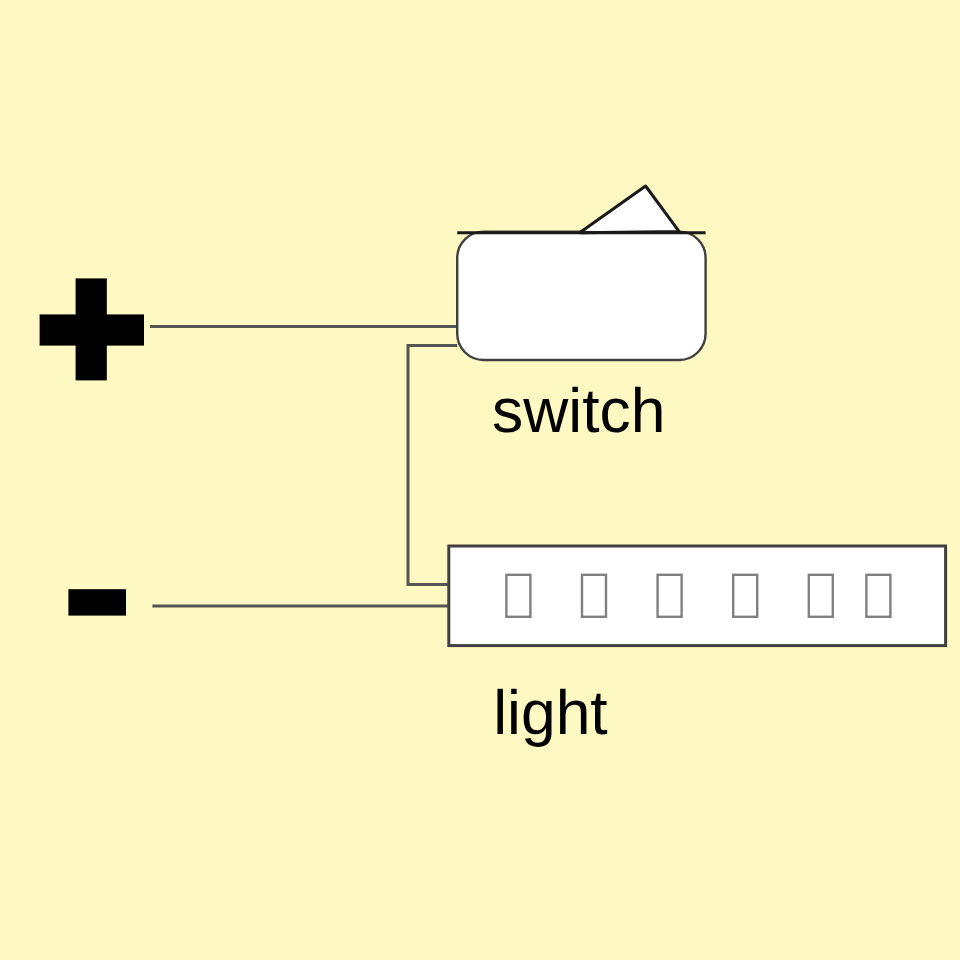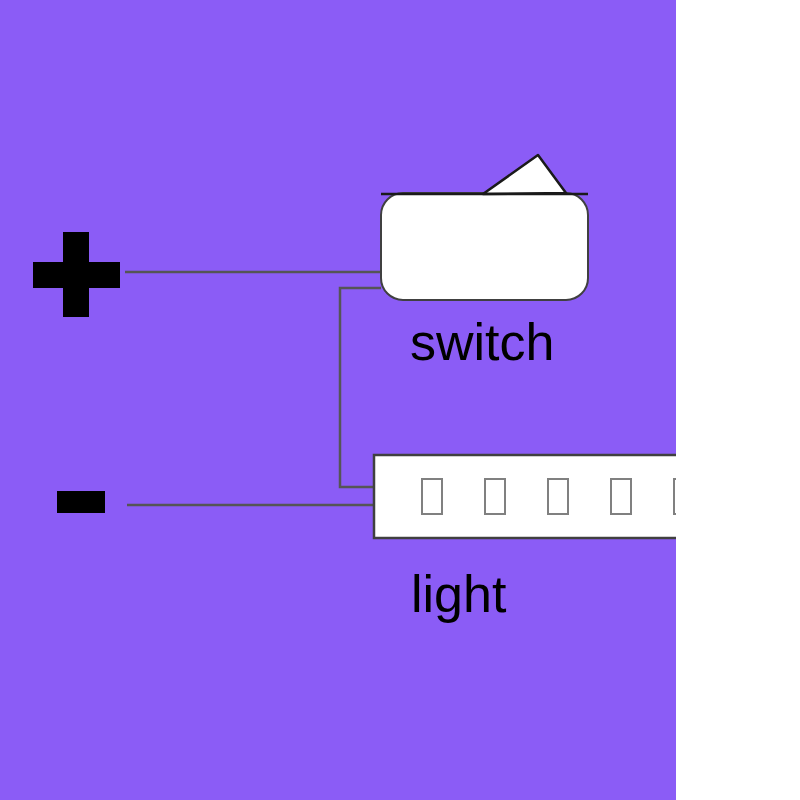--- a/index.html
+++ b/index.html
@@ -6,23 +6,23 @@
   html, body {
     margin: 0;
     padding: 0;
     background: #ffffff;
   }
   body {
     font-family: "Liberation Sans", sans-serif;
   }
   #diagram-canvas {
     position: relative;
-    width: 676px;
+    width: 800px;
     height: 800px;
-    background: #8b5cf6;
+    background: #fef9c3;
     overflow: hidden;
   }
   #diagram-svg {
     position: absolute;
     top: 0;
     left: 0;
     width: 800px;
     height: 800px;
     display: block;
   }

